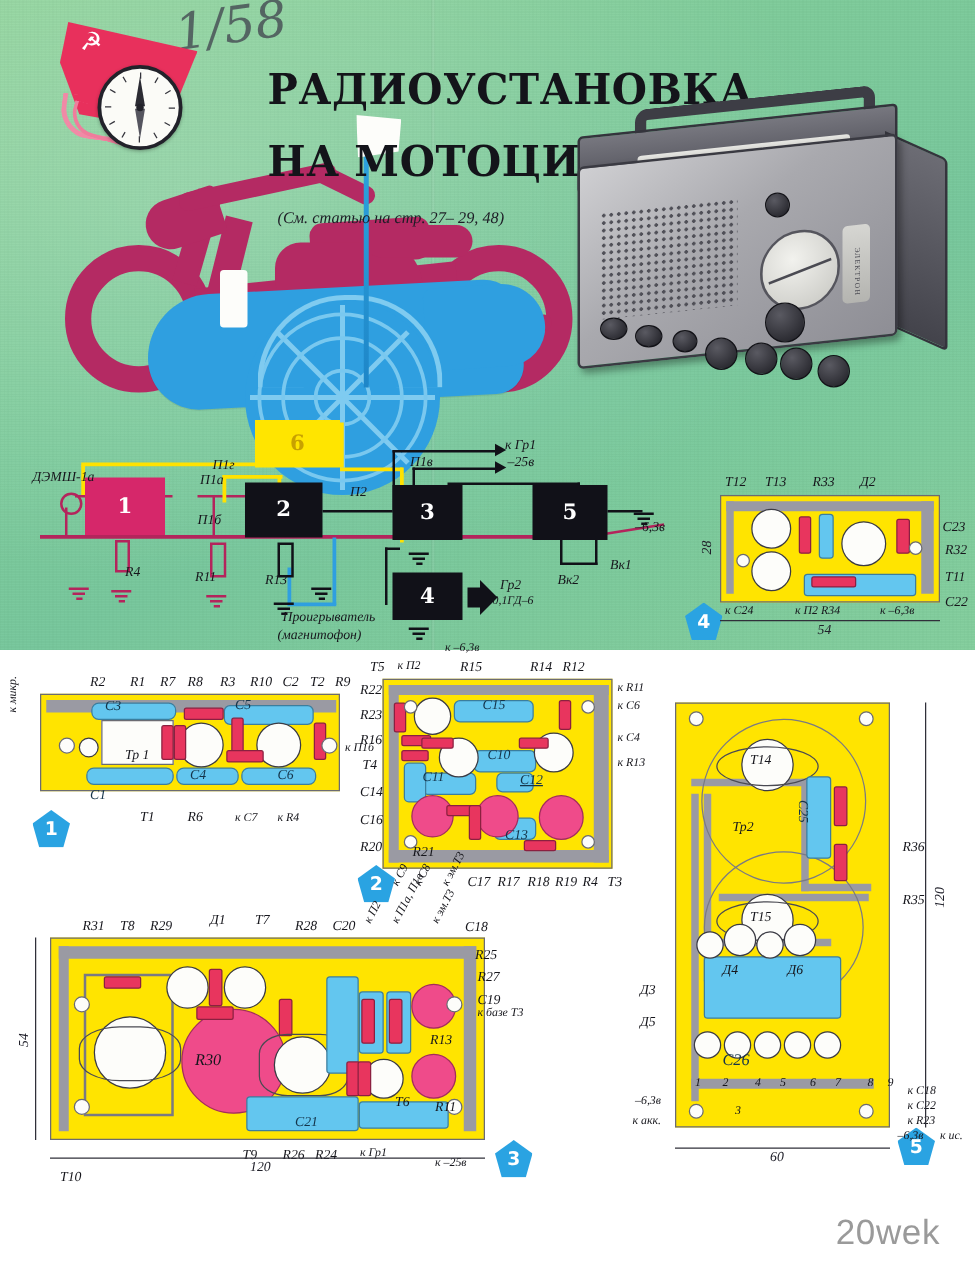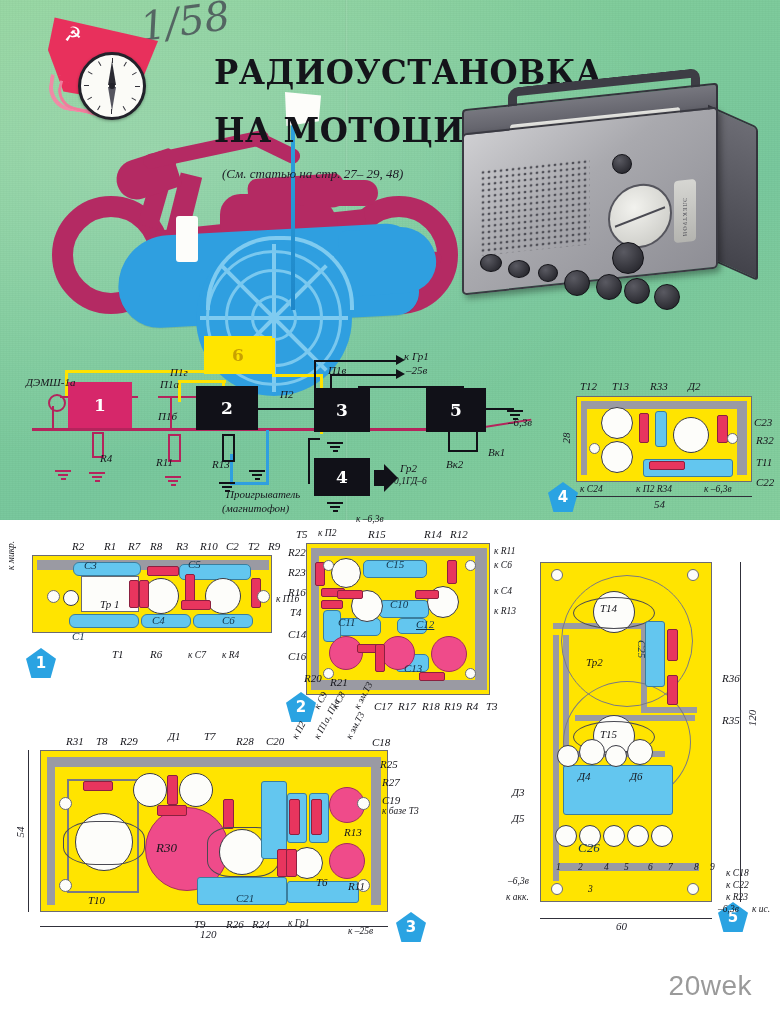--- a/index.html
+++ b/index.html
@@ -488,21 +488,21 @@
     <div class="lbl" style="left:296px;top:528px;">T5</div>
     <div class="lbl" style="left:368px;top:528px;">R15</div>
     <div class="lbl" style="left:424px;top:528px;">R14</div>
     <div class="lbl" style="left:450px;top:528px;">R12</div>
     <div class="lbl" style="left:288px;top:546px;">R22</div>
     <div class="lbl" style="left:288px;top:566px;">R23</div>
     <div class="lbl" style="left:288px;top:586px;">R16</div>
     <div class="lbl" style="left:290px;top:606px;">T4</div>
     <div class="lbl" style="left:288px;top:628px;">C14</div>
     <div class="lbl" style="left:288px;top:650px;">C16</div>
-    <div class="lbl" style="left:288px;top:672px;margin-left:16px;">R20</div>
+    <div class="lbl" style="left:288px;top:672px;">R20</div>
     <div class="lbl" style="left:330px;top:676px;">R21</div>
     <div class="lbl" style="left:338px;top:616px;color:#14344a;">C11</div>
     <div class="lbl" style="left:386px;top:558px;color:#14344a;">C15</div>
     <div class="lbl" style="left:390px;top:598px;color:#14344a;">C10</div>
     <div class="lbl" style="left:416px;top:618px;color:#14344a;text-decoration:underline;">C12</div>
     <div class="lbl" style="left:404px;top:662px;color:#14344a;">C13</div>
     <div class="lbl" style="left:374px;top:700px;">C17</div>
     <div class="lbl" style="left:398px;top:700px;">R17</div>
     <div class="lbl" style="left:422px;top:700px;">R18</div>
     <div class="lbl" style="left:444px;top:700px;">R19</div>
@@ -630,21 +630,21 @@
     <div class="lbl" style="left:236px;top:735px;">R28</div>
     <div class="lbl" style="left:266px;top:735px;">C20</div>
     <div class="lbl" style="left:372px;top:736px;">C18</div>
     <div class="lbl" style="left:380px;top:758px;">R25</div>
     <div class="lbl" style="left:382px;top:776px;">R27</div>
     <div class="lbl" style="left:382px;top:794px;">C19</div>
     <div class="lbl" style="left:344px;top:826px;">R13</div>
     <div class="lbl" style="left:348px;top:880px;">R11</div>
     <div class="lbl" style="left:316px;top:876px;">T6</div>
     <div class="lbl" style="left:156px;top:840px;font-size:13px;">R30</div>
-    <div class="lbl" style="left:48px;top:894px;margin-left:40px;">T10</div>
+    <div class="lbl" style="left:48px;top:936px;">T10</div>
     <div class="lbl" style="left:194px;top:918px;">T9</div>
     <div class="lbl" style="left:226px;top:918px;">R26</div>
     <div class="lbl" style="left:252px;top:918px;">R24</div>
     <div class="lbl" style="left:236px;top:892px;color:#14344a;">C21</div>
     <div class="lbl sm" style="left:290px;top:736px;transform:rotate(-62deg);transform-origin:left top;">к П2</div>
     <div class="lbl sm" style="left:312px;top:736px;transform:rotate(-62deg);transform-origin:left top;">к П1а, П1в</div>
     <div class="lbl sm" style="left:344px;top:736px;transform:rotate(-62deg);transform-origin:left top;">к эм.Т3</div>
     <div class="lbl sm" style="left:382px;top:806px;">к базе Т3</div>
     <div class="lbl sm" style="left:288px;top:918px;">к Гр1</div>
     <div class="lbl sm" style="left:348px;top:926px;">к –25в</div>

